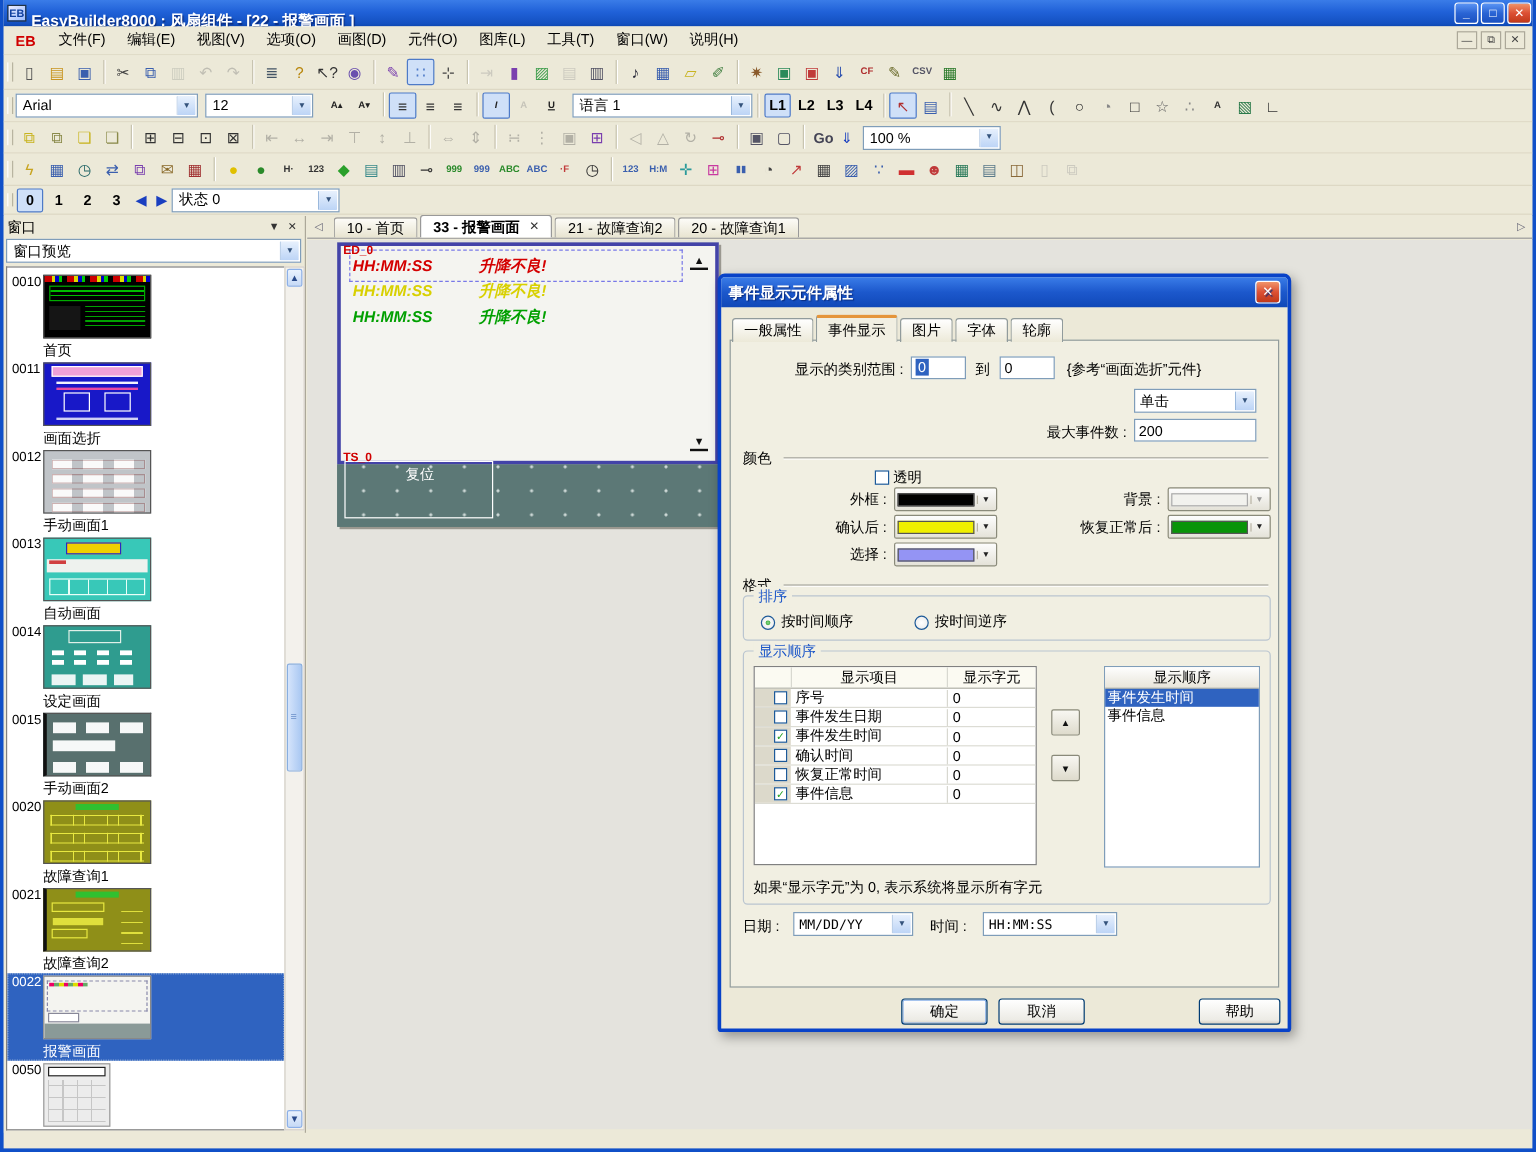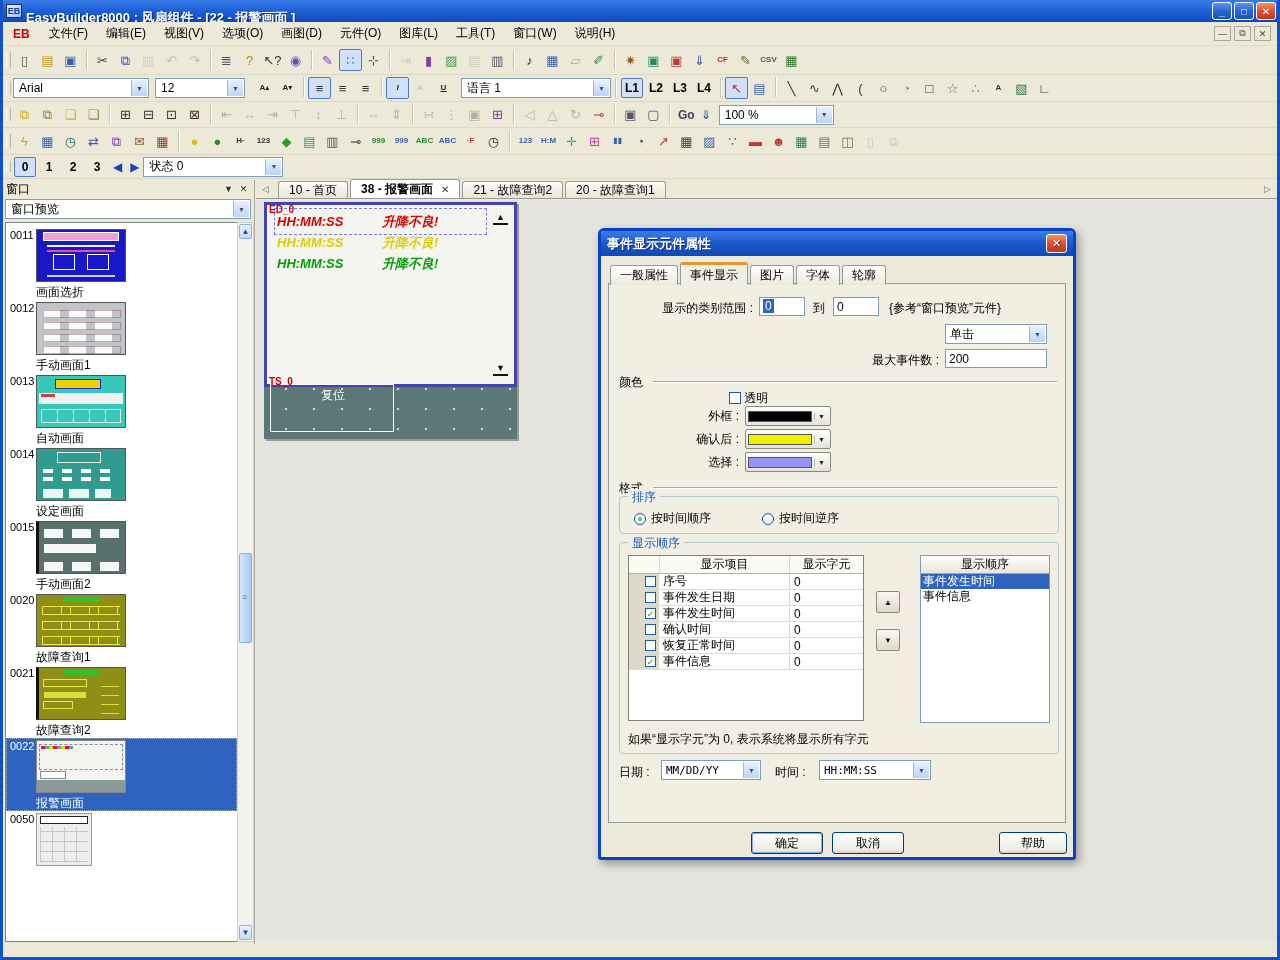--- a/index.html
+++ b/index.html
@@ -122,21 +122,21 @@
     display:flex;align-items:flex-end;padding-left:22px;}
   .tabscroll{position:absolute;top:4px;font-size:9px;color:#667;}
   #tabsl{left:6px;} #tabsr{right:6px;}
   .tab{height:17px;display:flex;align-items:center;padding:0 10px;margin-right:2px;
     border:1px solid #999;border-bottom:none;border-radius:3px 3px 0 0;
     background:linear-gradient(#fdfcf8,#e8e4d0);font-size:12px;white-space:nowrap;}
   .tab.tact{background:#fff;height:19px;font-weight:bold;}
   .tclose{margin-left:8px;font-size:10px;color:#333;}
   #workspace{position:absolute;left:0;top:20px;right:0;bottom:0;background:#e4e3dd;}
   
-  #canvas{position:absolute;left:8px;top:2px;width:253px;height:237px;background:#5c7876;
+  #canvas{position:absolute;left:25px;top:2px;width:318px;height:237px;background:#5c7876;
     box-shadow:2px 2px 0 #9a9890;}
   #evdisp{position:absolute;left:0;top:0;right:0;height:185px;background:#f4f4f0;border:3px solid #4343a8;}
   #edlabel{position:absolute;left:2px;top:-1px;color:#d00000;font-size:10px;font-weight:bold;z-index:3;}
   #evrows{position:absolute;left:10px;top:6px;right:30px;}
   .evrow{height:21px;display:flex;align-items:center;font-size:13px;font-weight:bold;font-style:italic;}
   .evtime{width:105px;}
   .evrow.evsel{outline:1px dashed #7878e8;outline-offset:2px;}
   .evarr{position:absolute;right:6px;width:15px;height:13px;color:#111;font-size:9px;text-align:center;border-bottom:2px solid #111;}
   #evup{top:7px;} #evdown{top:158px;}
   #strip{position:absolute;left:0;right:0;bottom:0;height:52px;background:#5c7876;
@@ -336,21 +336,21 @@
       </span>
       <span class="tbtn">
         <i class="tglyph ttext" style="color: rgb(85, 85, 102);">CSV</i>
       </span>
       <span class="tbtn">
         <i class="tglyph" style="color: rgb(42, 122, 42);">▦</i>
       </span>
     </div>
 
   <div id="tb2" class="trow-bar">
-    <span class="combo" style="width:136px">
+    <span class="combo" style="width:152px">
       <span>Arial</span>
       <span class="cdd">▼</span>
     </span>
     <span class="combo" style="width:90px;margin-left:6px">
       <span>12</span>
       <span class="cdd">▼</span>
     </span>
     <span id="tb2a" style="display:flex;margin-left:8px">
         <span class="tbtn">
           <i class="tglyph ttext" style="color: rgb(34, 34, 34);">A▴</i>
@@ -673,20 +673,30 @@
       <span id="sbtitle">窗口</span>
       <span class="sbhbtn">▼</span>
       <span class="sbhbtn">✕</span>
     </div>
     <div id="sbcombo" class="combo">
       <span>窗口预览</span>
       <span class="cdd">▼</span>
     </div>
     <div id="wlist">
         <div class="witem">
+          <span class="wnum">0010</span>
+          <div class="wthumb t10">
+            <i class="m1"></i>
+            <i class="m2"></i>
+            <i class="m3"></i>
+            <i class="m4"></i>
+          </div>
+          <span class="wlabel">首页</span>
+        </div>
+        <div class="witem">
           <span class="wnum">0011</span>
           <div class="wthumb t11">
             <i class="m1"></i>
             <i class="m2"></i>
             <i class="m3"></i>
             <i class="m4"></i>
           </div>
           <span class="wlabel">画面选折</span>
         </div>
         <div class="witem">
@@ -775,21 +785,21 @@
   </div>
 
   <div id="main">
     <div id="tabbar">
       <span id="tabsl" class="tabscroll">◁</span>
       <span id="tabs" style="display:flex;align-items:flex-end">
           <div class="tab">
             <span class="tlab">10 - 首页</span>
           </div>
           <div class="tab tact">
-            <span class="tlab">38 - 报警画面</span>
+            <span class="tlab">33 - 报警画面</span>
             <span class="tclose">✕</span>
           </div>
           <div class="tab">
             <span class="tlab">21 - 故障查询2</span>
           </div>
           <div class="tab">
             <span class="tlab">20 - 故障查询1</span>
           </div>
         </span>
       <span id="tabsr" class="tabscroll">▷</span>
@@ -835,21 +845,21 @@
         <span class="dtab">图片</span>
         <span class="dtab">字体</span>
         <span class="dtab">轮廓</span>
       </div>
     <div id="dpage">
 
       <span class="dlabel" style="left:4px;top:16px;width:140px;text-align:right">显示的类别范围 :</span>
       <span class="dinput" style="left:150px;top:13px;width:46px"><span class="hl">0</span></span>
       <span class="dlabel" style="left:204px;top:16px">到</span>
       <input class="dinput" style="left: 224px; top: 13px; width: 46px;" value="0">
-      <span class="dlabel" style="left:280px;top:16px">{参考“窗口预览”元件}</span>
+      <span class="dlabel" style="left:280px;top:16px">{参考“画面选折”元件}</span>
 
       <span class="xpcombo" style="left:336px;top:40px;width:102px">
         <span>单击</span>
         <span class="cdd">▼</span>
       </span>
 
       <span class="dlabel" style="left:4px;top:68px;width:326px;text-align:right">最大事件数 :</span>
       <input class="dinput" style="left: 336px; top: 65px; width: 102px;" value="200">
 
       <span class="dlabel" style="left:10px;top:90px">颜色</span>
@@ -869,20 +879,36 @@
             <span class="clab">确认后 :</span>
             <span class="swbtn">
               <span class="swcol" style="background: rgb(240, 240, 0);"></span>
               <span class="swdd">▼</span>
             </span>
           </div>
           <div class="crow">
             <span class="clab">选择 :</span>
             <span class="swbtn">
               <span class="swcol" style="background: rgb(148, 148, 244);"></span>
+              <span class="swdd">▼</span>
+            </span>
+          </div>
+        </div>
+      <div id="colR">
+          <div class="crow">
+            <span class="clab">背景 :</span>
+            <span class="swbtn swdis">
+              <span class="swcol" style="background: rgb(242, 242, 238);"></span>
+              <span class="swdd">▼</span>
+            </span>
+          </div>
+          <div class="crow">
+            <span class="clab">恢复正常后 :</span>
+            <span class="swbtn">
+              <span class="swcol" style="background: rgb(8, 148, 8);"></span>
               <span class="swdd">▼</span>
             </span>
           </div>
         </div>
 
       <span class="dlabel" style="left:10px;top:196px">格式</span>
       <span class="sechr" style="left:44px;top:203px;width:404px"></span>
 
       <div class="grp" style="left:10px;top:212px;width:440px;height:38px">
         <span class="gcap">排序</span>

